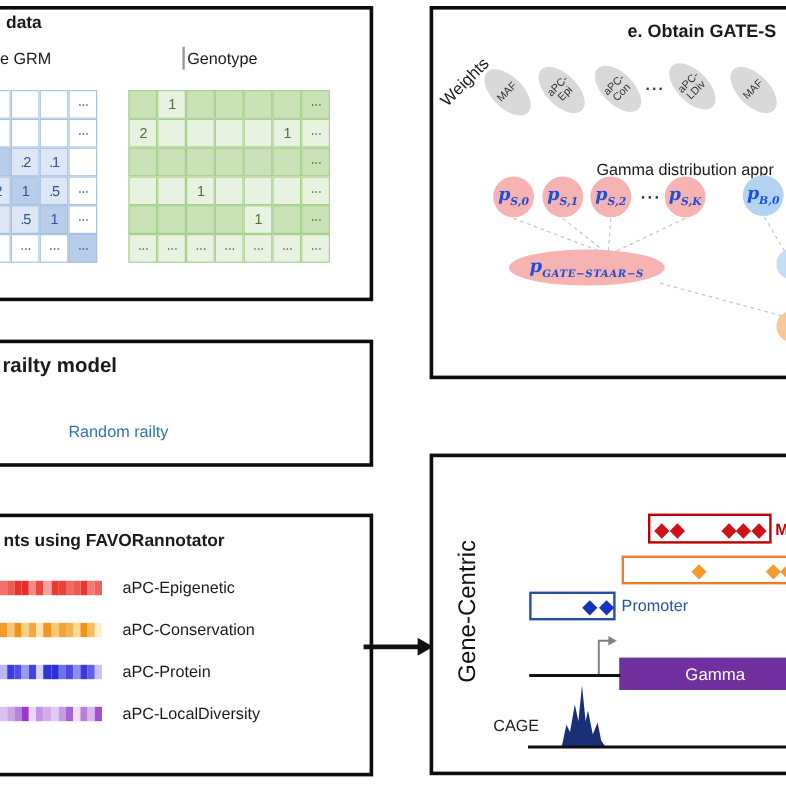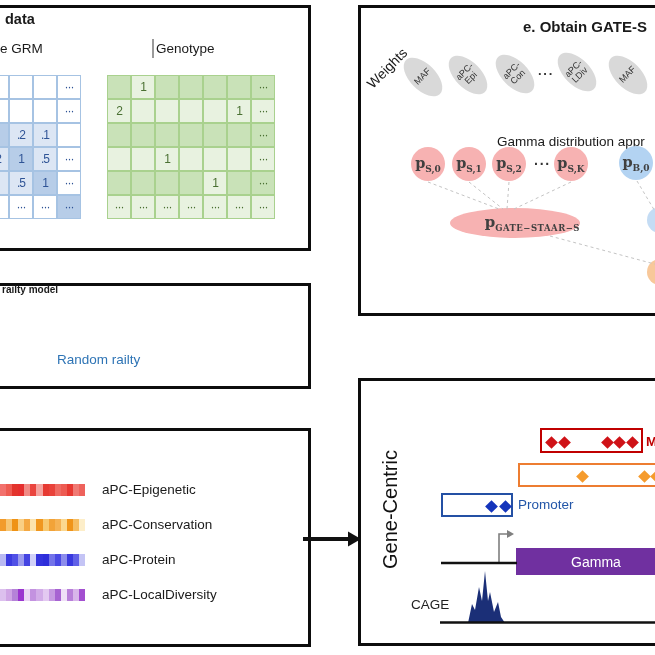--- a/index.html
+++ b/index.html
@@ -20,24 +20,24 @@
   .grm .s-w{background:#ffffff;} .grm .s-l{background:#dce6f4;} .grm .s-d{background:#b7cde8;}
   .gen .mcell{border:0.5px solid #a9d18e;color:#4a7032;}
   .gen .s-m{background:#c9e2b8;} .gen .s-l{background:#e8f2e0;}
 
   
   .wellipse{position:absolute;width:26px;height:48px;border-radius:50%;background:#d9d9d9;
             transform:rotate(-45deg);display:flex;align-items:center;justify-content:center;}
   .wellipse .wl{font-size:9px;line-height:1.05;color:#303030;text-align:center;white-space:nowrap;}
   .pcirc{position:absolute;width:34px;height:34px;border-radius:50%;display:flex;align-items:center;justify-content:center;}
   .pc-pink{background:#f7b2b2;} .pc-blue{background:#b3d3f2;}
-  .math{font-family:"DejaVu Serif",serif;font-weight:bold;color:#404040;}
+  .math{font-family:"DejaVu Serif",serif;font-style:italic;font-weight:bold;color:#1d4ed8;}
   .pcirc .math{font-size:14.5px;} .pcirc sub{font-size:9px;font-weight:bold;}
-  .combo{position:absolute;left:450px;top:208px;width:130px;height:30px;border-radius:50%;background:#f7b2b2;
-         display:flex;align-items:center;justify-content:flex-end;}
+  .combo{position:absolute;left:424px;top:208px;width:130px;height:30px;border-radius:50%;background:#f7b2b2;
+         display:flex;align-items:center;justify-content:center;}
   .combo .math{font-size:15px;} .combo sub{font-size:8.5px;font-weight:bold;letter-spacing:.5px;}
   .dots{position:absolute;font-size:13px;font-weight:bold;letter-spacing:1px;color:#333;}
   .pcpart{position:absolute;border-radius:50%;}
 
   
   .eq{position:absolute;left:0;top:322px;font-family:"DejaVu Serif",serif;font-size:17px;color:#111;white-space:nowrap;}
   .eq .it{font-style:italic;}
   .eq .stack{display:inline-flex;flex-direction:column;font-size:10.5px;line-height:1;vertical-align:-3px;font-style:italic;}
   .eq .alpha{font-style:italic;font-weight:bold;}
   .eq .blue{color:#2e74b5;font-style:italic;}
@@ -157,23 +157,24 @@
         <div class="mcell s-l">···</div>
         <div class="mcell s-l">···</div>
         <div class="mcell s-l">···</div>
         <div class="mcell s-l">···</div>
         <div class="mcell s-l">···</div>
         <div class="mcell s-l">···</div>
         <div class="mcell s-l">···</div>
       </div>
     </div>
 
-  <div class="abs ptitle" style="left:2px;top:284px;font-size:10px;">railty model</div>
+  <div class="abs ptitle" style="left:2px;top:295px;font-size:17px;">railty model</div>
   <div class="abs lbl" style="left:57px;top:352px;color:#2e74b5;">Random railty</div>
 
+  <div class="abs ptitle" style="left:3px;top:443px;font-size:14.5px;">nts using FAVORannotator</div>
   <div id="tracks-holder">
       <div class="strip" style="top: 484px;">
         <span style="background: rgb(242, 113, 109);"></span>
         <span style="background: rgb(238, 91, 82);"></span>
         <span style="background: rgb(227, 52, 44);"></span>
         <span style="background: rgb(229, 46, 46);"></span>
         <span style="background: rgb(241, 138, 133);"></span>
         <span style="background: rgb(234, 69, 62);"></span>
         <span style="background: rgb(245, 162, 158);"></span>
         <span style="background: rgb(230, 58, 50);"></span>

